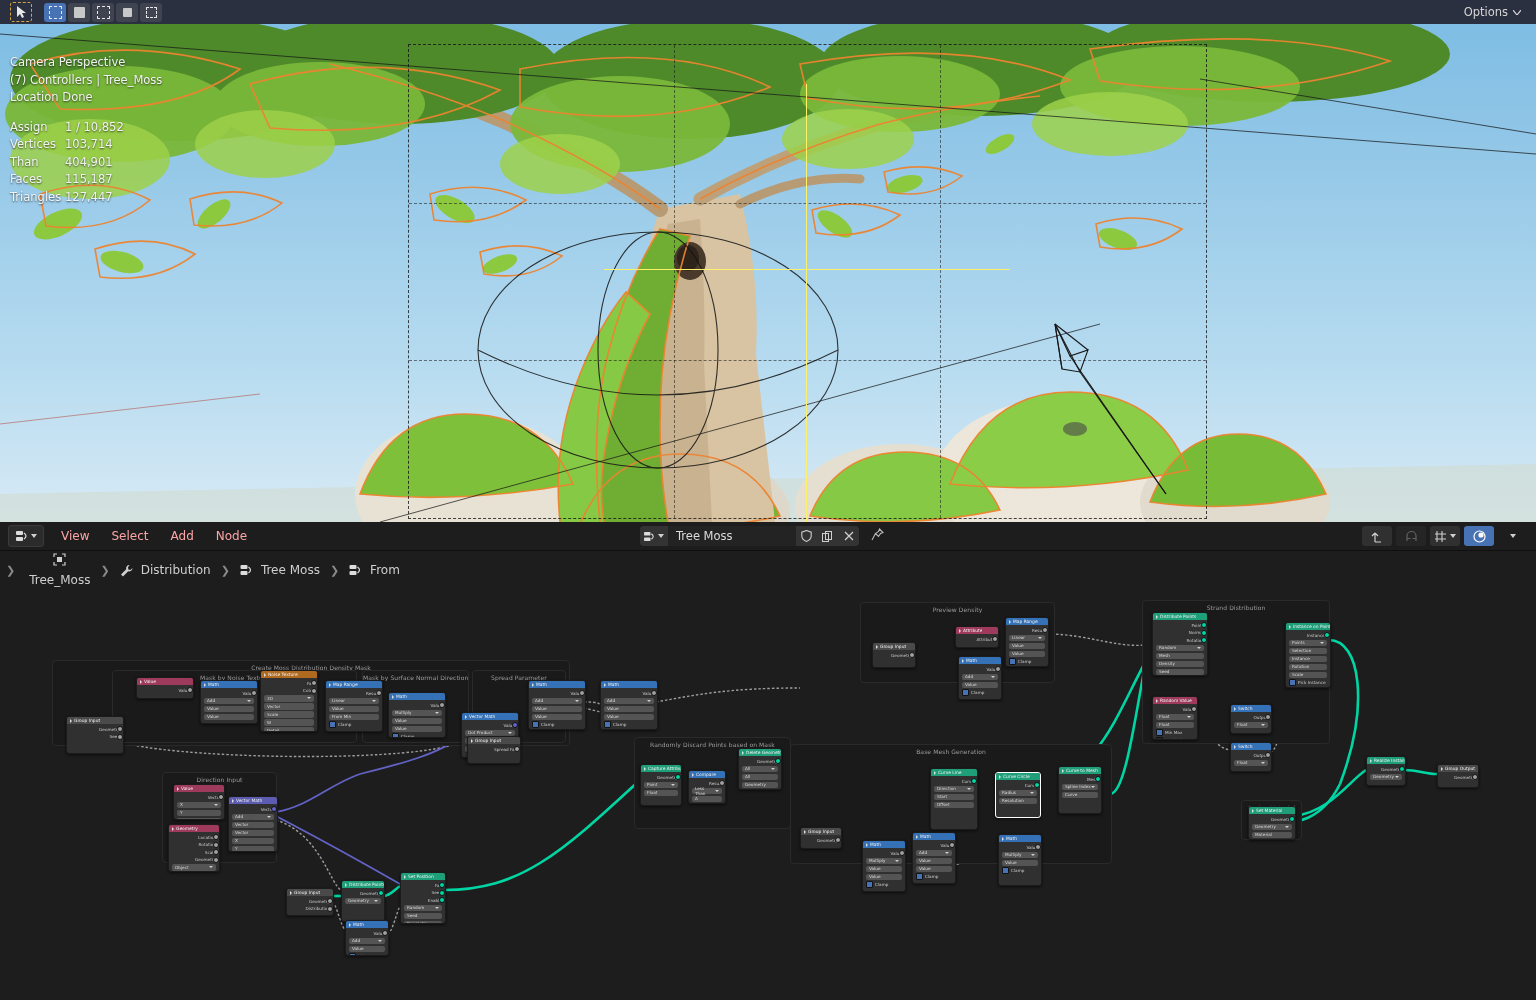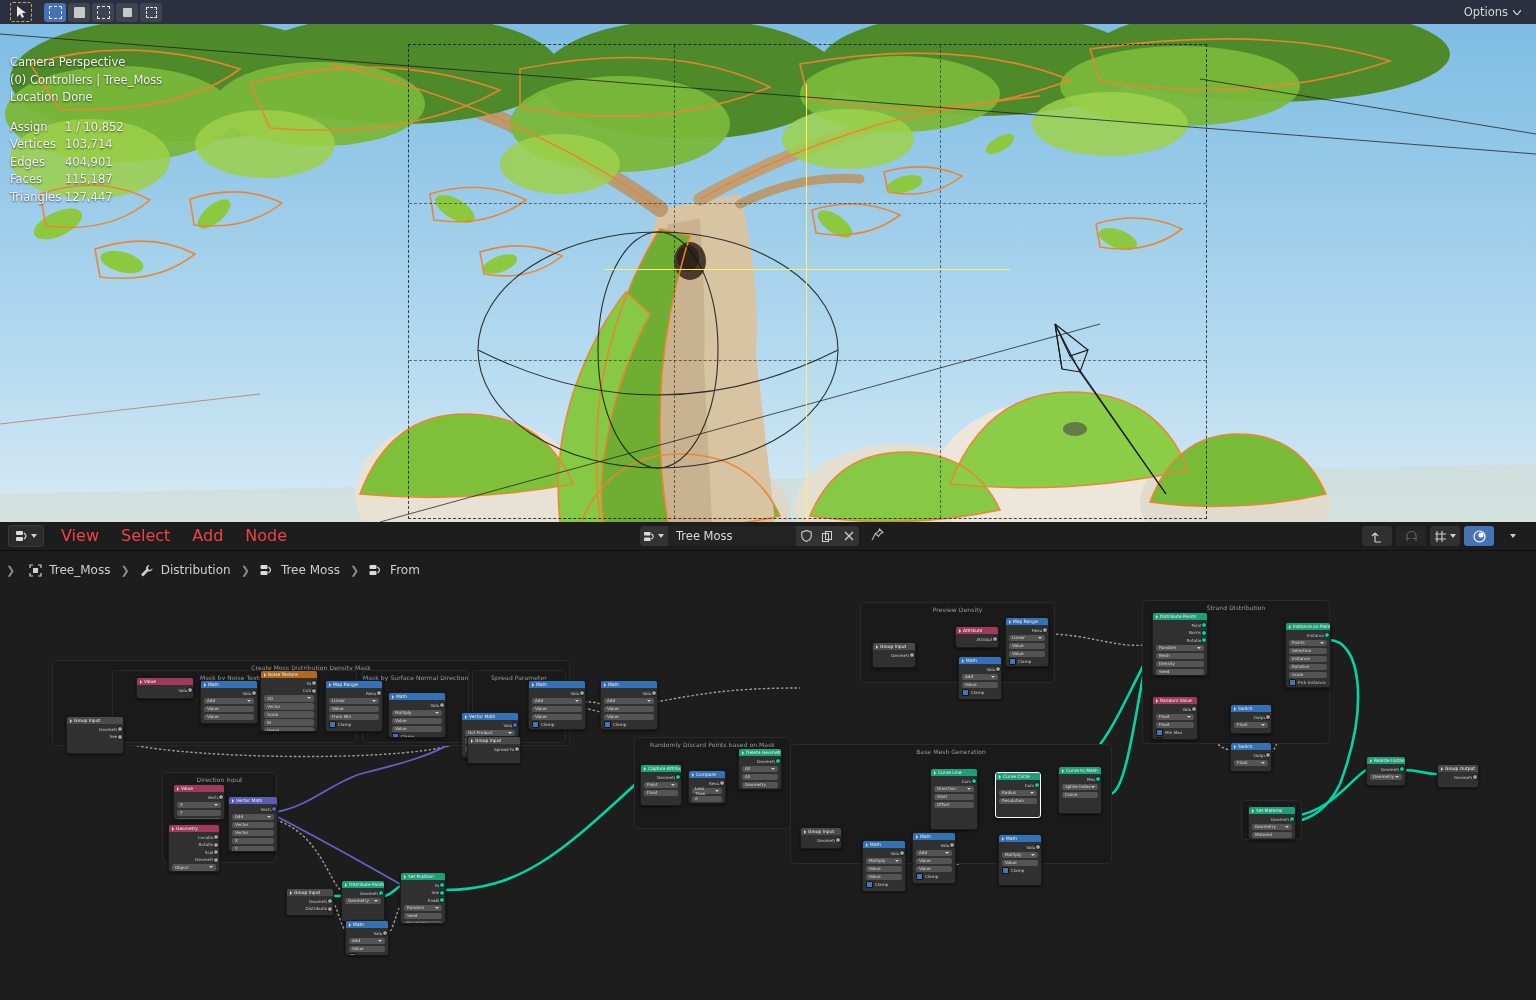--- a/index.html
+++ b/index.html
@@ -39,21 +39,21 @@
 
   .crosshair{position:absolute;z-index:11;}
   .ch-v{width:1px;background:#fff06a;}
   .ch-h{height:1px;background:#fff06a;}
 
   .wire{position:absolute;z-index:10;pointer-events:none;}
 
   
   .ne-header{position:absolute;left:0;top:522px;width:1536px;height:28px;background:#1d1d1d;
     display:flex;align-items:center;border-bottom:1px solid #0f0f0f;z-index:30;}
-  .ne-menu{color:#ef4444;font-size:16px;padding:0 11px;height:20px;line-height:20px;border-radius:3px;}
+  .ne-menu{color:#fca5a5;font-size:12px;padding:0 11px;height:20px;line-height:20px;border-radius:3px;}
   .editor-type{width:34px;height:20px;margin-left:8px;margin-right:6px;border-radius:3px;background:#2b2b2b;
     display:flex;align-items:center;justify-content:center;gap:2px;border:1px solid #3a3a3a;}
   .ne-center{position:absolute;left:640px;top:4px;display:flex;align-items:center;height:20px;}
   .idblock{display:flex;align-items:center;height:20px;background:#282828;border-radius:4px;overflow:hidden;}
   .idbtn{width:21px;height:20px;display:flex;align-items:center;justify-content:center;background:#333;}
   .idname{width:120px;height:20px;background:#232323;color:#dcdcdc;font-size:11.5px;
     display:flex;align-items:center;padding-left:8px;}
   .idicon{width:28px;height:20px;background:#333;display:flex;align-items:center;justify-content:center;gap:2px;}
   .pin{margin-left:12px;}
   .ne-right{position:absolute;right:8px;top:4px;display:flex;align-items:center;gap:4px;height:20px;}
@@ -261,33 +261,33 @@
       <div class="gl" style="left:66.6%"></div>
       <div class="gl h" style="top:33.3%"></div>
       <div class="gl h" style="top:66.6%"></div>
     </div>
 
     <div class="crosshair ch-v" style="left:806px;top:60px;height:445px;"></div>
     <div class="crosshair ch-h" style="left:604px;top:245px;width:406px;"></div>
 
     <div class="overlay-text">
       <div>Camera Perspective</div>
-      <div>(0) Controllers | Tree_Moss</div>
+      <div>(7) Controllers | Tree_Moss</div>
       <div>Location Done</div>
       <div class="stats" id="stats-block">
           <div class="stats-row">
             <span class="k">Assign</span>
             <span class="v">1 / 10,852</span>
           </div>
           <div class="stats-row">
             <span class="k">Vertices</span>
             <span class="v">103,714</span>
           </div>
           <div class="stats-row">
-            <span class="k">Edges</span>
+            <span class="k">Than</span>
             <span class="v">404,901</span>
           </div>
           <div class="stats-row">
             <span class="k">Faces</span>
             <span class="v">115,187</span>
           </div>
           <div class="stats-row">
             <span class="k">Triangles</span>
             <span class="v">127,447</span>
           </div>
@@ -376,21 +376,21 @@
       <div class="hbtn flat">
         <svg width="6" height="4" viewBox="0 0 6 4">
             <path d="M0 0 L3 4 L6 0" fill="#cfcfcf"></path>
           </svg>
       </div>
     </div>
   </div>
 
   <div class="breadcrumb">
     <span class="bc-sep" style="margin-left:6px;">❯</span>
-    <div class="bc-item" style="margin-left:4px;">
+    <div class="bc-item" style="margin-left:4px;flex-direction:column;">
       <svg width="13" height="13" viewBox="0 0 13 13">
           <path d="M1 4 V1 H4 M9 1 H12 V4 M12 9 V12 H9 M4 12 H1 V9" stroke="#cfcfcf" stroke-width="1.2" fill="none"></path>
           <rect x="4" y="4" width="5" height="5" fill="#cfcfcf"></rect>
         </svg>
       <span>Tree_Moss</span>
     </div>
     <span class="bc-sep">❯</span>
     <div class="bc-item">
       <svg width="14" height="13" viewBox="0 0 14 13">
           <path d="M9.5 1 a3.4 3.4 0 0 0 -3.3 4.3 L1 10.5 L3 12.5 L8.2 7.3 A3.4 3.4 0 0 0 12.5 4 L10.4 6.1 L8.4 5.6 L7.9 3.6 Z" fill="#cfcfcf"></path>

